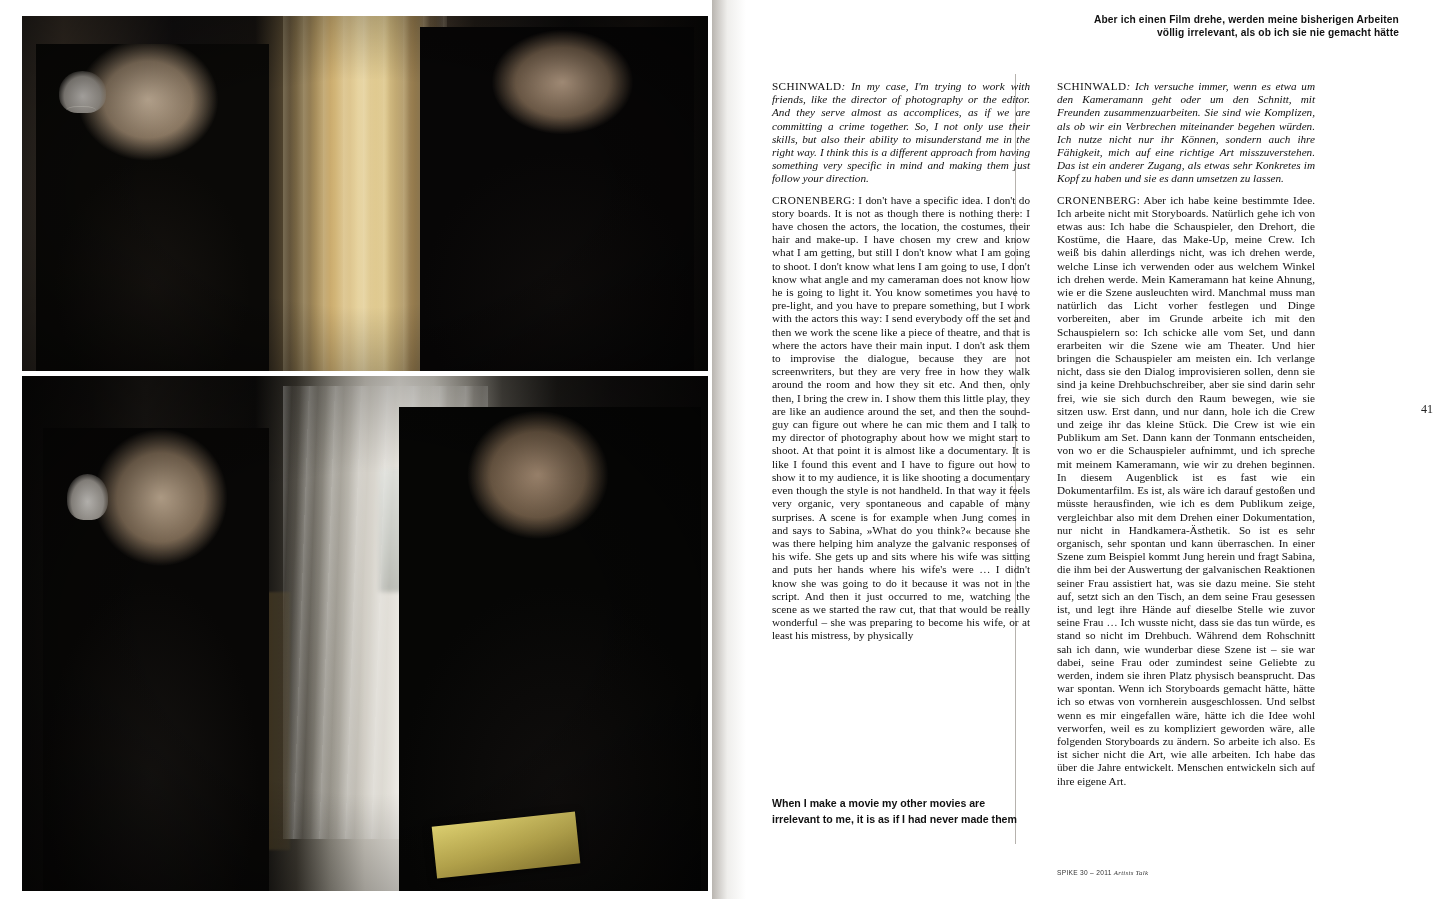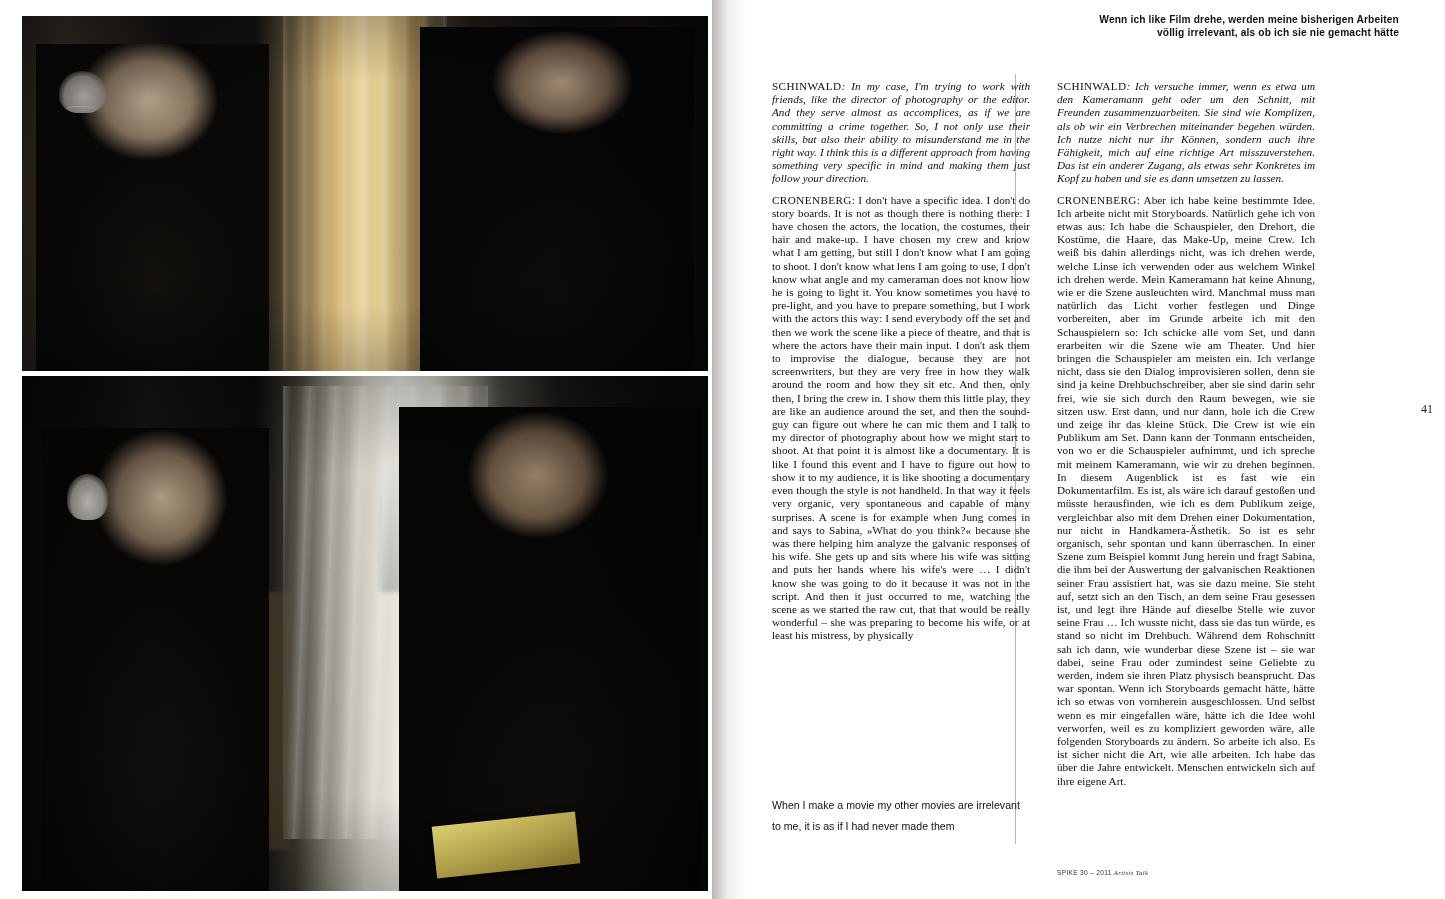--- a/index.html
+++ b/index.html
@@ -238,23 +238,23 @@
     font-variant: small-caps;
     letter-spacing: .4px;
   }
   .ital { font-style: italic; }
 
   .pullquote {
     position: absolute;
     left: 26px; top: 795px;
     width: 256px;
     font-family: "Liberation Sans", sans-serif;
-    font-weight: normal;
+    font-weight: bold;
     font-size: 10.6px;
-    line-height: 21px;
+    line-height: 16px;
     color: #111111;
   }
 
   .folio {
     position: absolute;
     right: 12px; top: 402px;
     font-family: "Liberation Serif", serif;
     font-size: 12px;
     color: #222;
   }
@@ -299,21 +299,21 @@
       <div class="p2-notepad"></div>
       <div class="p2-vign"></div>
     </div>
 
   </div>
 
   <div class="gutter"></div>
 
   <div class="right-page">
 
-    <div class="header-note">Wenn ich like Film drehe, werden meine bisherigen Arbeiten völlig irrelevant, als ob ich sie nie gemacht hätte</div>
+    <div class="header-note">Aber ich einen Film drehe, werden meine bisherigen Arbeiten völlig irrelevant, als ob ich sie nie gemacht hätte</div>
 
     <div class="folio">41</div>
 
     <div class="divider"></div>
 
     <div class="cols">
 
       <div class="col col-left">
 
         <p class="body"><span class="sc">SCHINWALD</span><span class="ital">: In my case, I'm trying to work with friends, like the director of photography or the editor. And they serve almost as accomplices, as if we are committing a crime together. So, I not only use their skills, but also their ability to misunderstand me in the right way. I think this is a different approach from having something very specific in mind and making them just follow your direction.</span></p>

